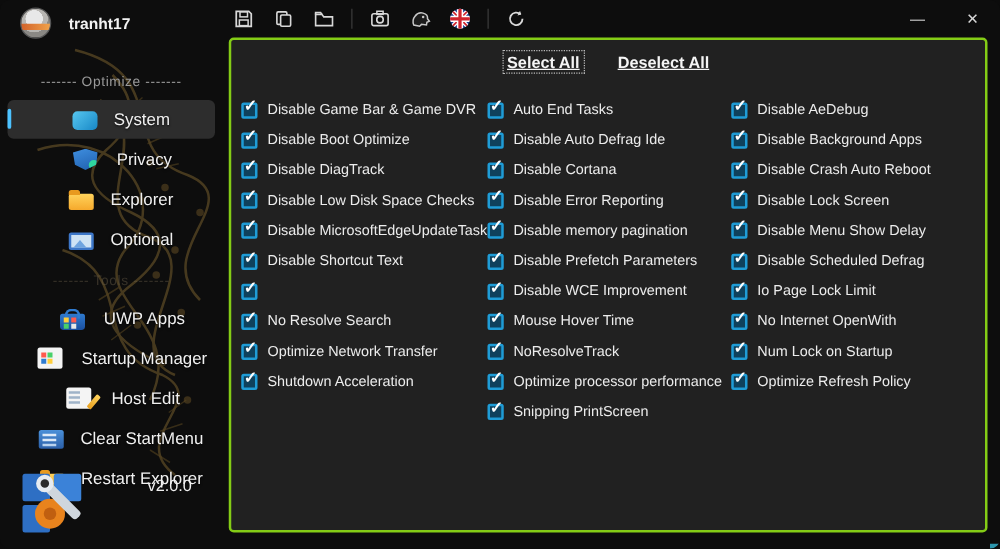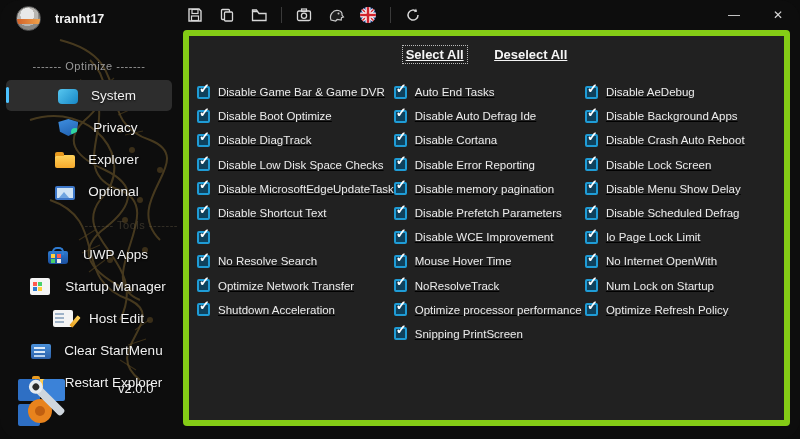--- a/index.html
+++ b/index.html
@@ -1,19 +1,19 @@
 <!DOCTYPE html>
 <html><head>
 <meta charset="utf-8">
 <style>
   * { margin:0; padding:0; box-sizing:border-box; }
   html,body { width:800px; height:439px; background:#0c0c0c; overflow:hidden;
               font-family:"Liberation Sans", sans-serif; }
   .window { position:relative; width:800px; height:439px; background:#0d0d0d;
-            border-radius:20px; overflow:hidden; }
+            border-radius:8px; overflow:hidden; }
 
   
   .titlebar { position:absolute; top:0; left:0; right:0; height:30px; display:flex;
               align-items:center; z-index:30; }
   .toolbar { position:absolute; left:183px; top:0; height:30px; display:flex;
              align-items:center; gap:8px; }
   .tb-btn { width:24px; height:24px; display:flex; align-items:center; justify-content:center;
             border-radius:4px; cursor:pointer; }
   .tb-btn svg { display:block; }
   .tb-sep { width:1px; height:16px; background:#3a3a3a; margin:0 2px; }
@@ -93,28 +93,28 @@
   
   .brand-zone { position:absolute; left:0; bottom:0; width:178px; height:70px; }
   .version { position:absolute; left:118px; top:12px; color:#f0f0f0; font-size:13px; }
   .brand-text { position:absolute; left:35px; bottom:2px; font-size:25px; font-weight:bold;
                 font-style:italic; color:#d63bb8; letter-spacing:1px;
                 text-shadow:-1px -1px 0 #2b3f8f, 1px -1px 0 #2b3f8f, -1px 1px 0 #2b3f8f, 1px 1px 0 #2b3f8f; }
   .logo { position:absolute; left:14px; top:2px; width:62px; height:62px; }
 
   
   .panel { position:absolute; left:183px; top:30px; width:607px; height:396px;
-           background:#212121; border:6px solid #84cc16; border-radius:4px; z-index:20; }
+           background:#212121; border:2px solid #84cc16; border-radius:4px; z-index:20; }
   .panel-header { position:absolute; top:9px; left:0; width:100%; text-align:center; }
   .hdr-link { display:inline-block; color:#f5f5f5; font-size:13px; font-weight:bold;
               text-decoration:underline; cursor:pointer; margin:0 10px; padding:1px 3px; }
   .hdr-link.focused { outline:1px dotted #bbb; }
   .check-grid { position:absolute; top:44px; left:8px; right:8px; display:flex; }
   .check-col { width:200px; display:flex; flex-direction:column; }
-  .check-item { display:flex; align-items:center; gap:8px; height:24.2px; cursor:pointer;text-decoration:underline; }
+  .check-item { display:flex; align-items:center; gap:8px; height:24.2px; cursor:pointer; }
   .cb { width:13px; height:13px; border:2px solid #1f9cd6; background:#0f415c; border-radius:2px;
         position:relative; flex:0 0 13px; }
   .cb::after { content:"✓"; position:absolute; left:0px; top:-7px; color:#fff; font-size:13px;
                font-weight:bold; }
   .cb-label { color:#ececec; font-size:11.5px; white-space:nowrap; }
 
   .corner-accent { position:absolute; right:0; bottom:0; width:8px; height:4px; background:#35b9d6;
                    opacity:.8; z-index:40; }
 </style>
 </head>
@@ -175,21 +175,21 @@
 
     <span class="side-icon ic-folder"></span>
     <span class="side-label">Explorer</span>
   </div>
 
   <div class="side-item">
 
     <span class="side-icon ic-image"></span>
     <span class="side-label">Optional</span>
   </div>
-<div class="section-divider faint" style="position: static; margin: 12px 0px 8px; text-align: right;">------- Tools -------</div>
+<div class="section-divider faint" style="position: static; margin: 12px 0px 8px;">------- Tools -------</div>
   <div class="side-item">
 
     <span class="side-icon ic-bag"></span>
     <span class="side-label">UWP Apps</span>
   </div>
 
   <div class="side-item">
 
     <span class="side-icon ic-windows"></span>
     <span class="side-label">Startup Manager</span>

